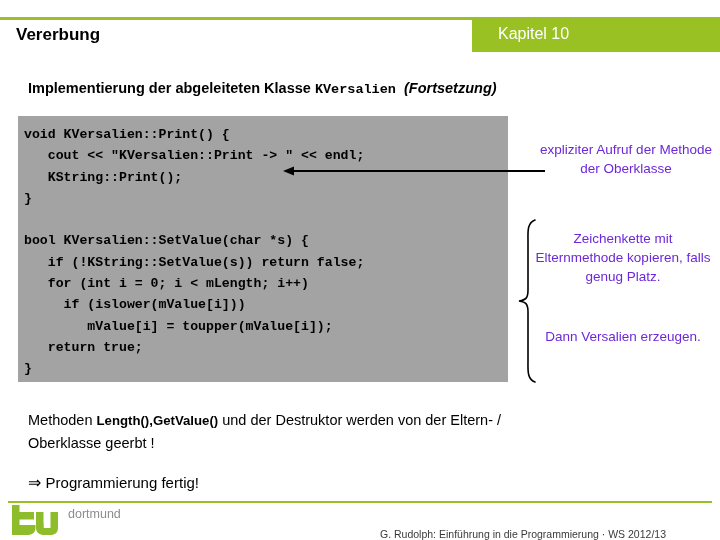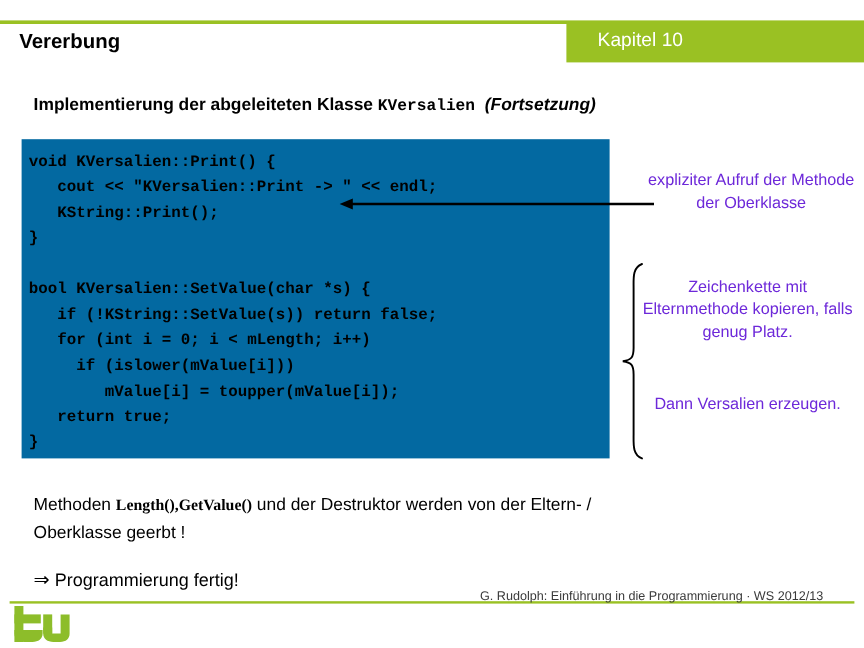--- a/index.html
+++ b/index.html
@@ -88,21 +88,21 @@
     font-size: 14.5px;
   }
 
   
   #code-block {
     position: absolute;
     left: 18px;
     top: 116px;
     width: 490px;
     height: 266px;
-    background: #0369a1;
+    background: #a3a3a3;
   }
   #code-block pre {
     margin: 0;
     padding: 8px 0 0 6px;
     font-family: "Liberation Mono", "DejaVu Sans Mono", monospace;
     font-size: 13.2px;
     font-weight: bold;
     line-height: 21.3px;
     color: #000000;
     white-space: pre;
@@ -154,21 +154,21 @@
   #inherit-note {
     position: absolute;
     left: 28px;
     top: 409px;
     width: 520px;
     font-size: 14.5px;
     color: #000000;
     line-height: 23px;
   }
   #inherit-note .mono {
-    font-family: Liberation Serif, serif;
+    font-family: Liberation Sans, sans-serif;
     font-weight: bold;
     font-size: 13.2px;
   }
   #done-note {
     position: absolute;
     left: 28px;
     top: 473px;
     font-size: 15px;
     color: #000000;
     white-space: nowrap;
@@ -205,23 +205,23 @@
     left: 58px;
     top: 2px;
     font-size: 12.5px;
     color: #8d8d8d;
     line-height: 14px;
     white-space: nowrap;
   }
   #footer-credit {
     position: absolute;
     left: 380px;
-    top: 491px;
+    top: 528px;
     width: 326px;
-    text-align: center;
+    text-align: left;
     font-size: 10.5px;
     color: #3a3a3a;
     white-space: nowrap;
   }
   #page-number {
     position: absolute;
     left: 380px;
     top: 522px;
     width: 326px;
     text-align: right;
@@ -285,17 +285,18 @@
   <div id="tu-logo-mark">
     <svg width="52" height="30" viewBox="0 0 52 30">
       <rect x="2" y="0" width="7.5" height="30" fill="#8dbd2a"></rect>
       <rect x="2" y="7" width="22" height="7.5" fill="#8dbd2a"></rect>
       <path d="M 2 20 L 2 23 C 2 27.5, 5.5 30, 10.5 30 L 17 30 C 22 30, 25.5 27.5, 25.5 23 L 25.5 20 Z" fill="#8dbd2a"></path>
       <rect x="26" y="7" width="7.5" height="16" fill="#8dbd2a"></rect>
       <path d="M 26 18 L 26 23 C 26 27.5, 29.5 30, 34.5 30 L 40 30 C 45 30, 48 27.5, 48 23 L 48 7 L 40.5 7 L 40.5 23 L 33.5 23 L 33.5 18 Z" fill="#8dbd2a"></path>
     </svg>
   </div>
   <div id="tu-logo-text">
+    <div>dortmund</div>
   </div>
 </div>
 
 <div id="footer-credit">G. Rudolph: Einführung in die Programmierung · WS 2012/13</div>
 <div id="page-number">17</div>
 
 </body></html>

